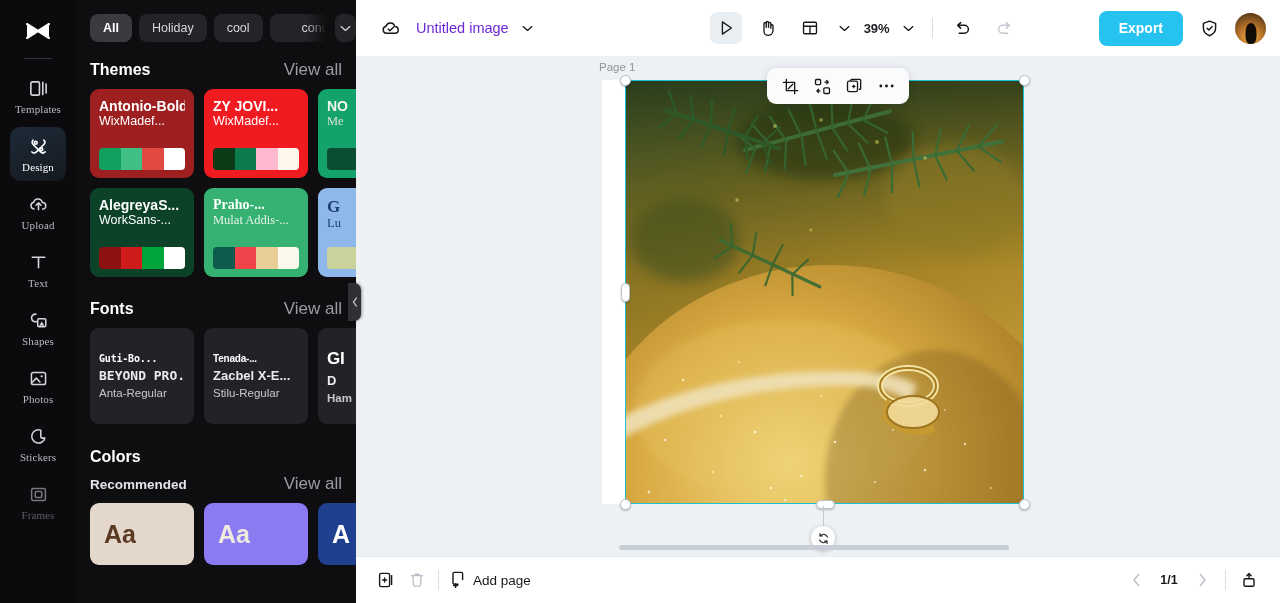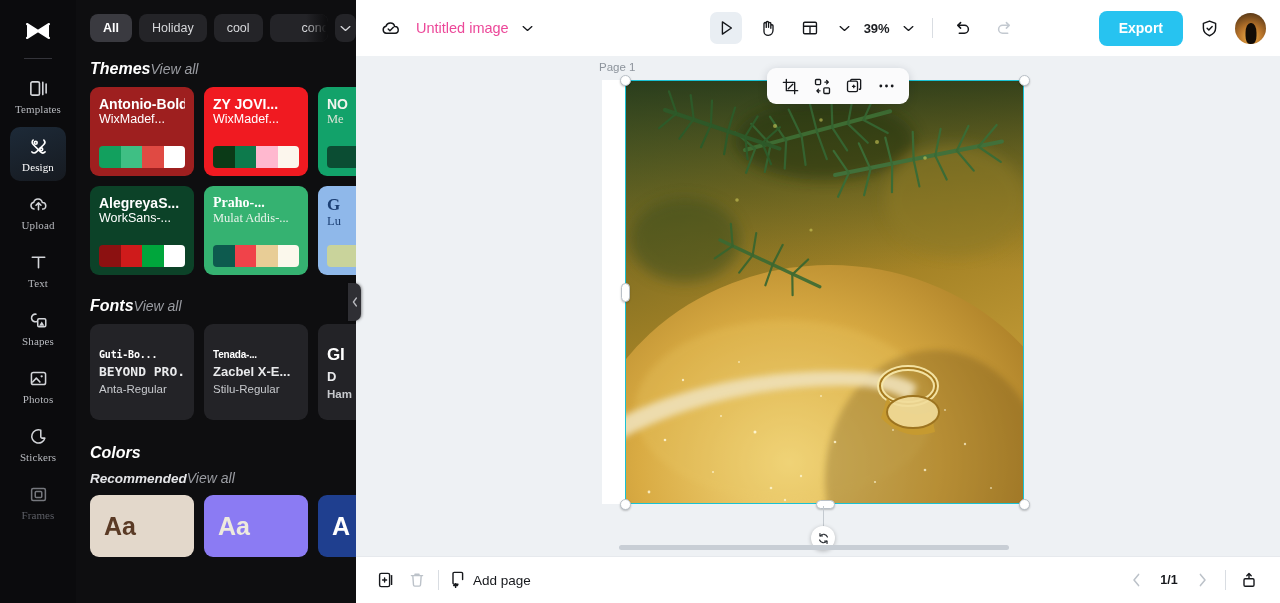--- a/index.html
+++ b/index.html
@@ -42,27 +42,26 @@
   }
   .chip.active { background: #3a3a40; color: #fff; font-weight: 700; }
   .chip.fade { position: relative; overflow: hidden; max-width: 58px; padding-left: 32px; }
   .chip.fade::after {
     content:""; position:absolute; right:0; top:0; bottom:0; width:22px;
     background: linear-gradient(90deg, rgba(36,36,40,0) 0%, #0e0e10 92%);
   }
   .chip-more { width: 30px; height: 28px; justify-content: center; padding: 0; }
 
   .sec-head {
-    display: flex; align-items: baseline; 
+    display: flex; align-items: baseline; justify-content: space-between;
     padding: 6px 14px 9px 14px;
-    font-style: italic;
   }
   .sec-title { font-size: 16px; font-weight: 700; color: #ffffff; }
   .sec-title.sub { font-size: 13.5px; font-weight: 600; color: #e4e5e8; }
-  .view-all { font-size: 14px; color: #9a9ca2; cursor: pointer; }
+  .view-all { font-size: 17px; color: #9a9ca2; cursor: pointer; }
 
   .cardrow { display: flex; gap: 10px; padding: 0 0 0 14px; }
   .theme-card {
     width: 104px; height: 89px; border-radius: 9px; padding: 10px 9px 8px;
     display: flex; flex-direction: column; justify-content: space-between;
     overflow: hidden; cursor: pointer; flex: 0 0 104px;
   }
   .tc-f1 { font-size: 14px; font-weight: 800; line-height: 1.05; white-space: nowrap; overflow: hidden; }
   .tc-f2 { font-size: 12.5px; line-height: 1.05; white-space: nowrap; overflow: hidden; margin-top: 1px; }
   .sw { display: flex; height: 22px; border-radius: 4px; overflow: hidden; }
@@ -94,21 +93,21 @@
   }
   .collapse-handle svg { display:block; }
 
   
   .main { flex: 1 1 auto; height: 603px; position: relative; background: #eef1f4; }
 
   .topbar {
     height: 56px; background: #fff; display: flex; align-items: center;
     padding: 0 14px 0 18px; gap: 10px; position: relative; z-index: 20;
   }
-  .doc-title { font-size: 14.5px; color: #ec4899; }
+  .doc-title { font-size: 14.5px; color: #6d28d9; }
   .tb-icon {
     width: 32px; height: 32px; border-radius: 7px; display: flex;
     align-items: center; justify-content: center; cursor: pointer; color: #14161a;
   }
   .tb-icon.sel { background: #e9eef3; }
   .tb-caret { width: 18px; height: 28px; display:flex; align-items:center; justify-content:center; cursor:pointer; color:#14161a;}
   .zoom-val { font-size: 13px; color: #1b1d21; font-weight: 600; }
   .vsep { width: 1px; height: 20px; background: #d9dde2; margin: 0 4px; }
   .export-btn {
     height: 35px; padding: 0 20px; border-radius: 8px; color: #fff;

